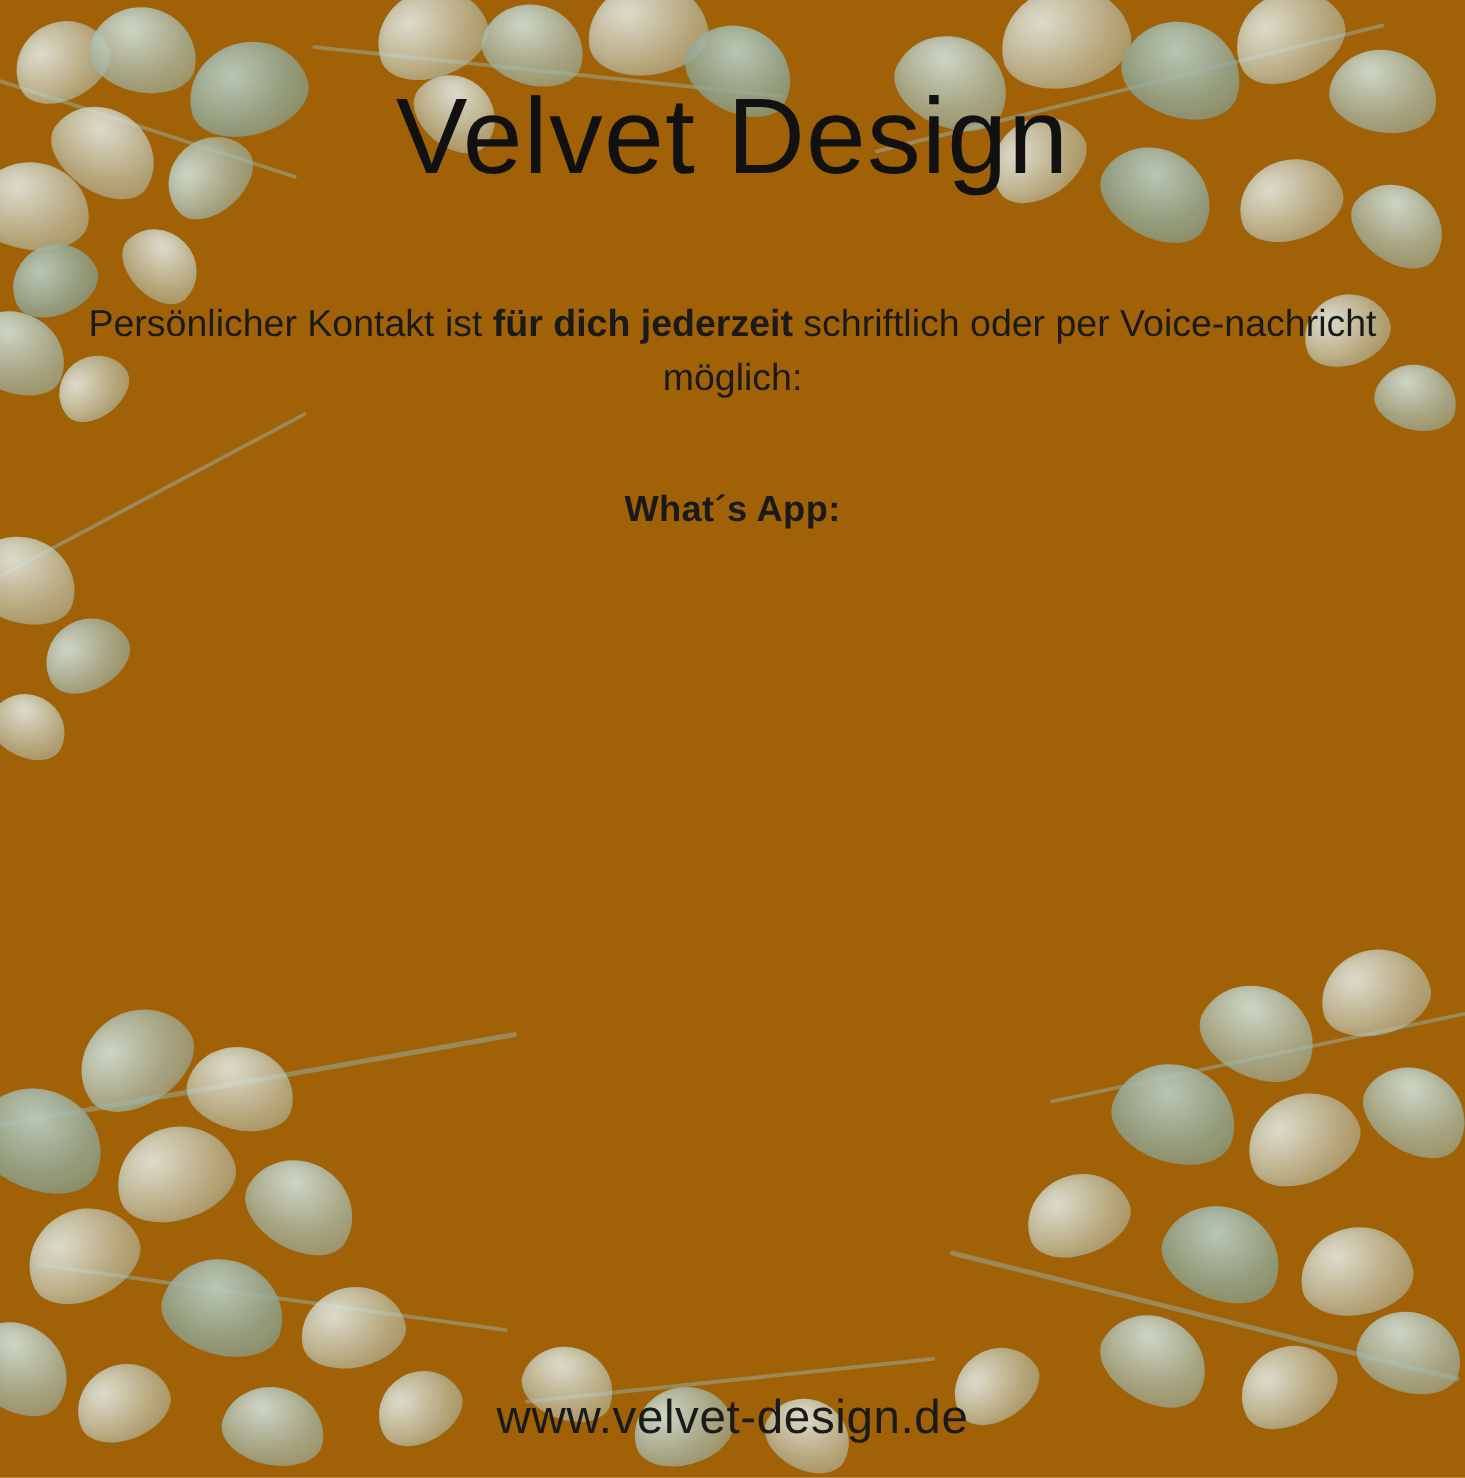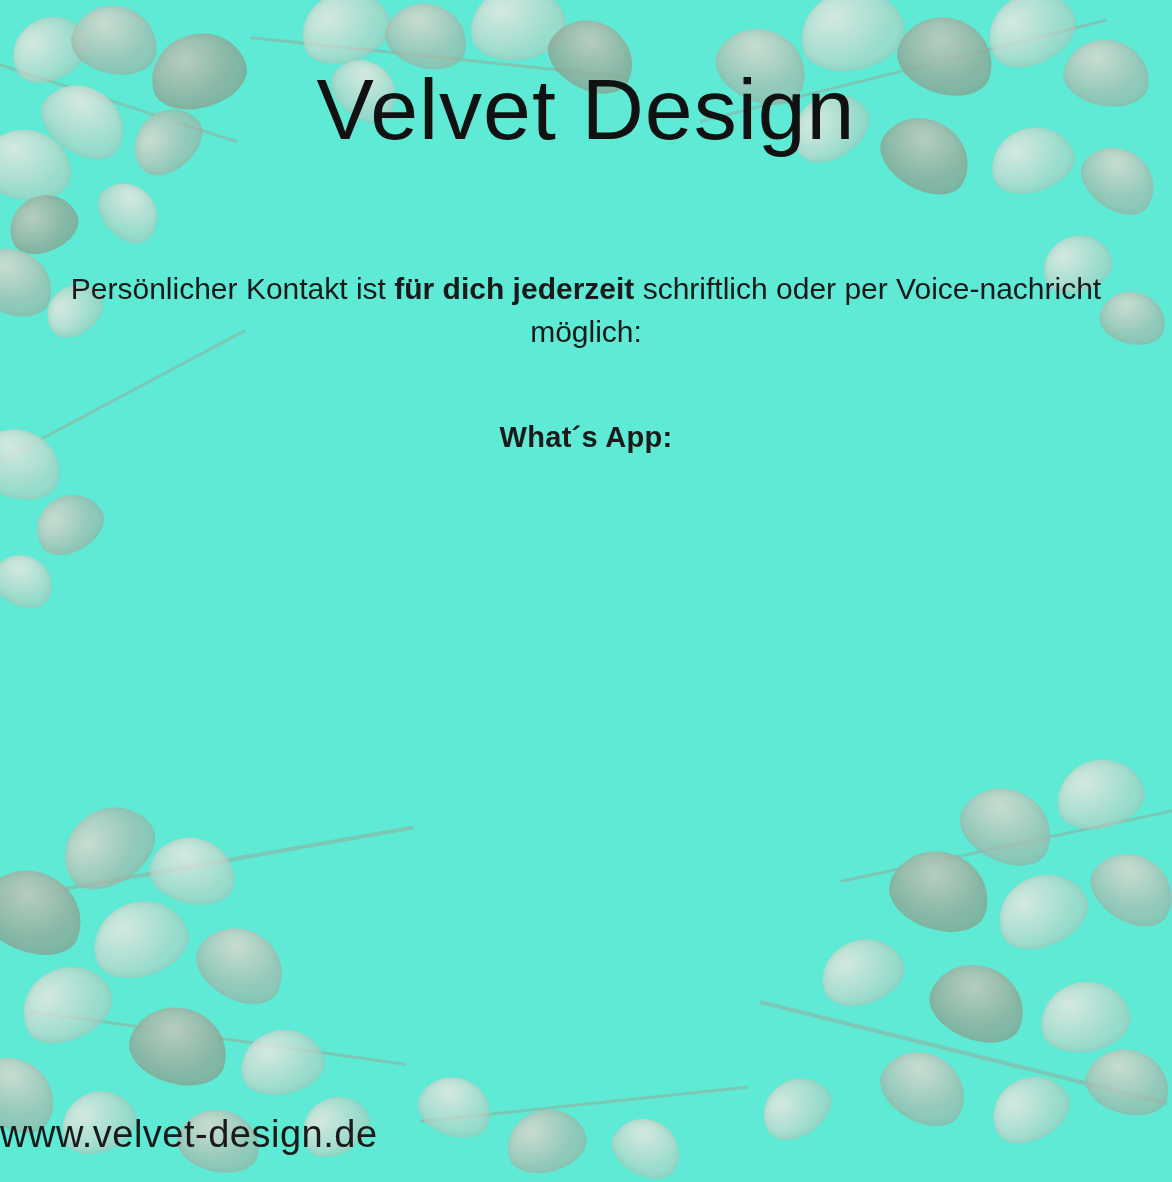--- a/index.html
+++ b/index.html
@@ -12,21 +12,21 @@
     background: #ffffff;
     font-family: "Liberation Sans", sans-serif;
     color: #1a1a1a;
     overflow: hidden;
   }
 
   .page {
     position: relative;
     width: 1172px;
     height: 1182px;
-    background: #5eead4;
+    background: #a16207;
     overflow: hidden;
   }
 
   
   .foliage-layer {
     position: absolute;
     inset: 0;
     pointer-events: none;
     z-index: 0;
   }
@@ -74,21 +74,21 @@
     width: 1010px;
     font-size: 30px;
     line-height: 1.42;
     color: #1a1a1a;
     font-weight: 400;
   }
   .para b { font-weight: 700; }
 
   .p-intro { margin-top: 78px; }
   .p-shop  { margin-top: 54px; width: 1080px; }
-  .p-contact { margin-top: 56px; width: 1040px; }
+  .p-contact { margin-top: 27px; width: 1040px; }
 
   .whatsapp-heading {
     margin-top: 38px;
     font-size: 29px;
     font-weight: 700;
     letter-spacing: 0.3px;
   }
 
   .phone-line {
     margin-top: 30px;
@@ -103,20 +103,21 @@
     font-size: 28px;
     font-weight: 700;
   }
   .email-line .addr { font-weight: 700; }
 
   .website {
     position: absolute;
     bottom: 26px;
     left: 0;
     right: 0;
+    text-align: center;
     font-size: 38px;
     font-weight: 400;
     letter-spacing: 0.5px;
     color: #1a1a1a;
   }
 </style>
 </head>
 <body>
 
 <div class="page">

